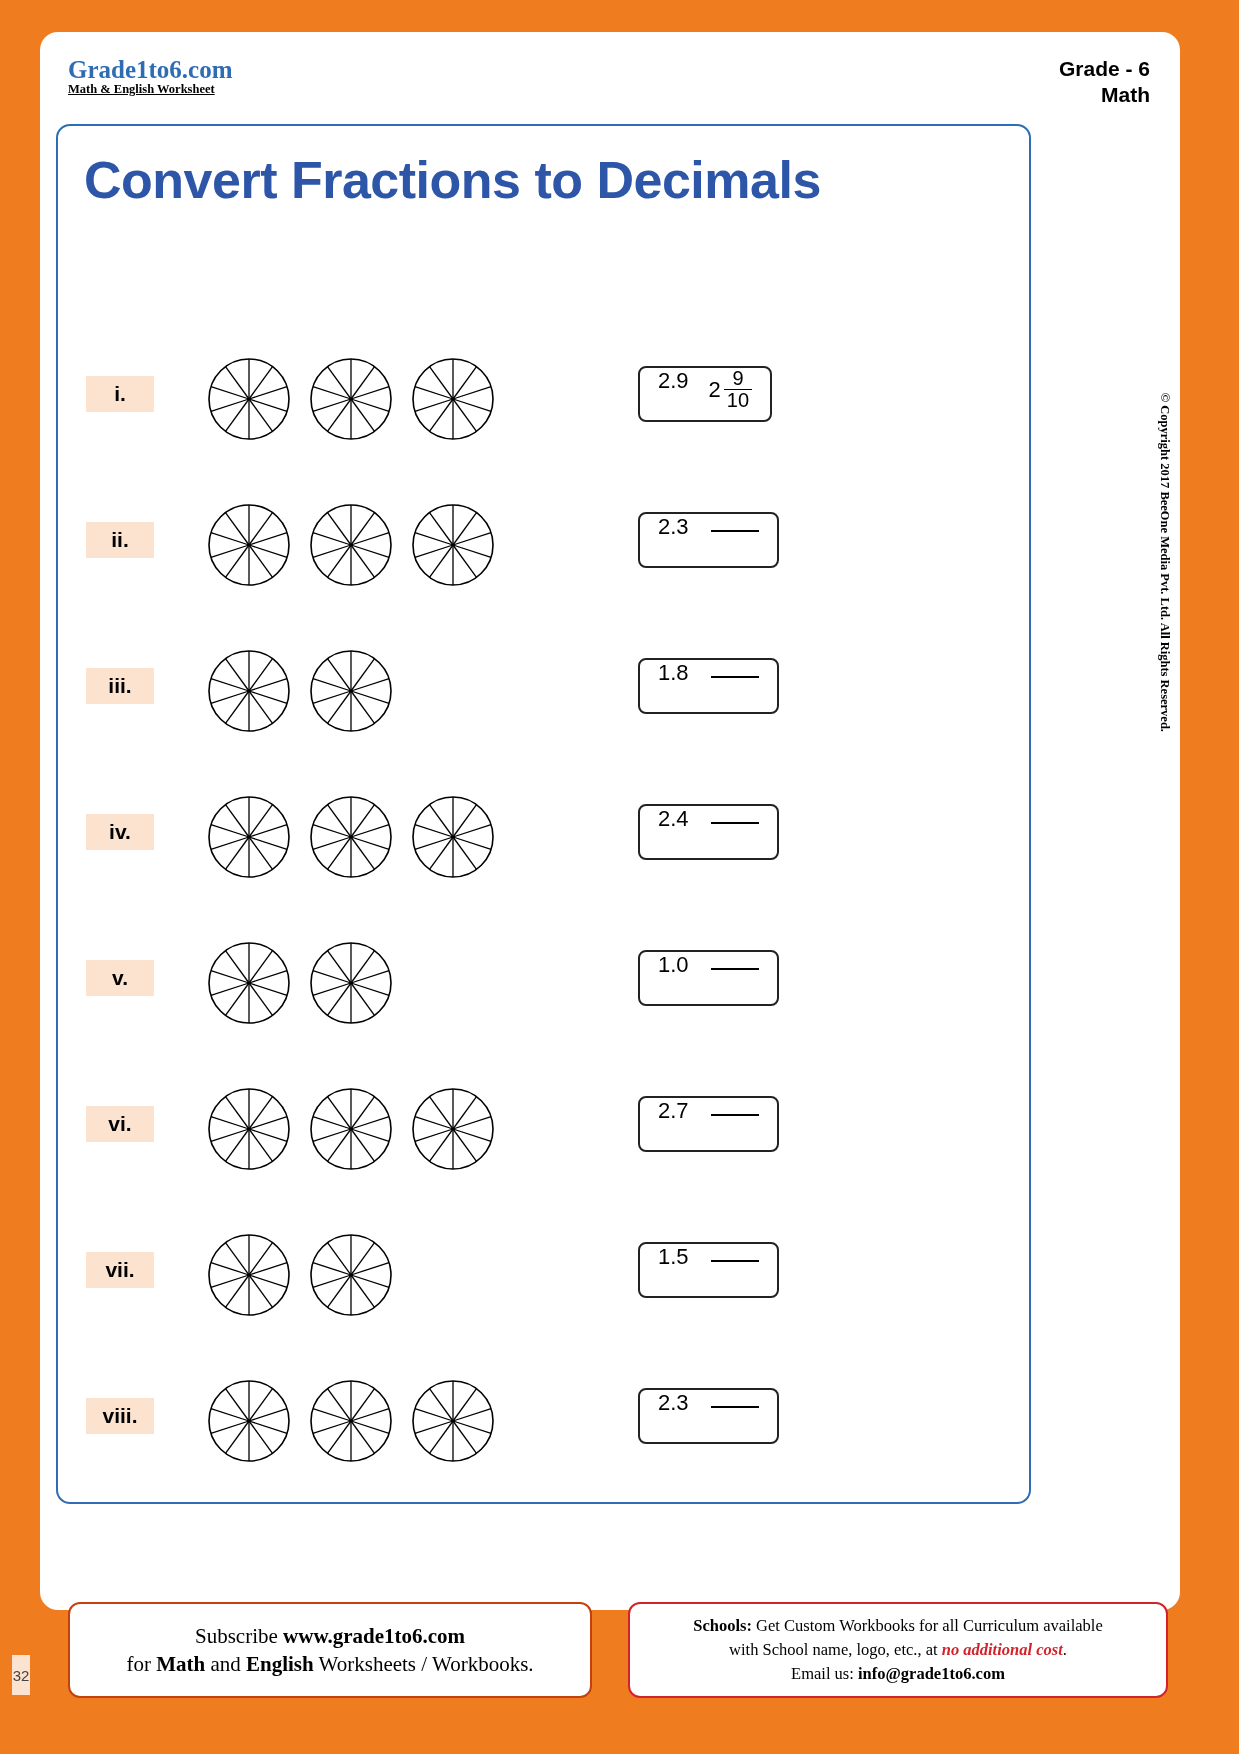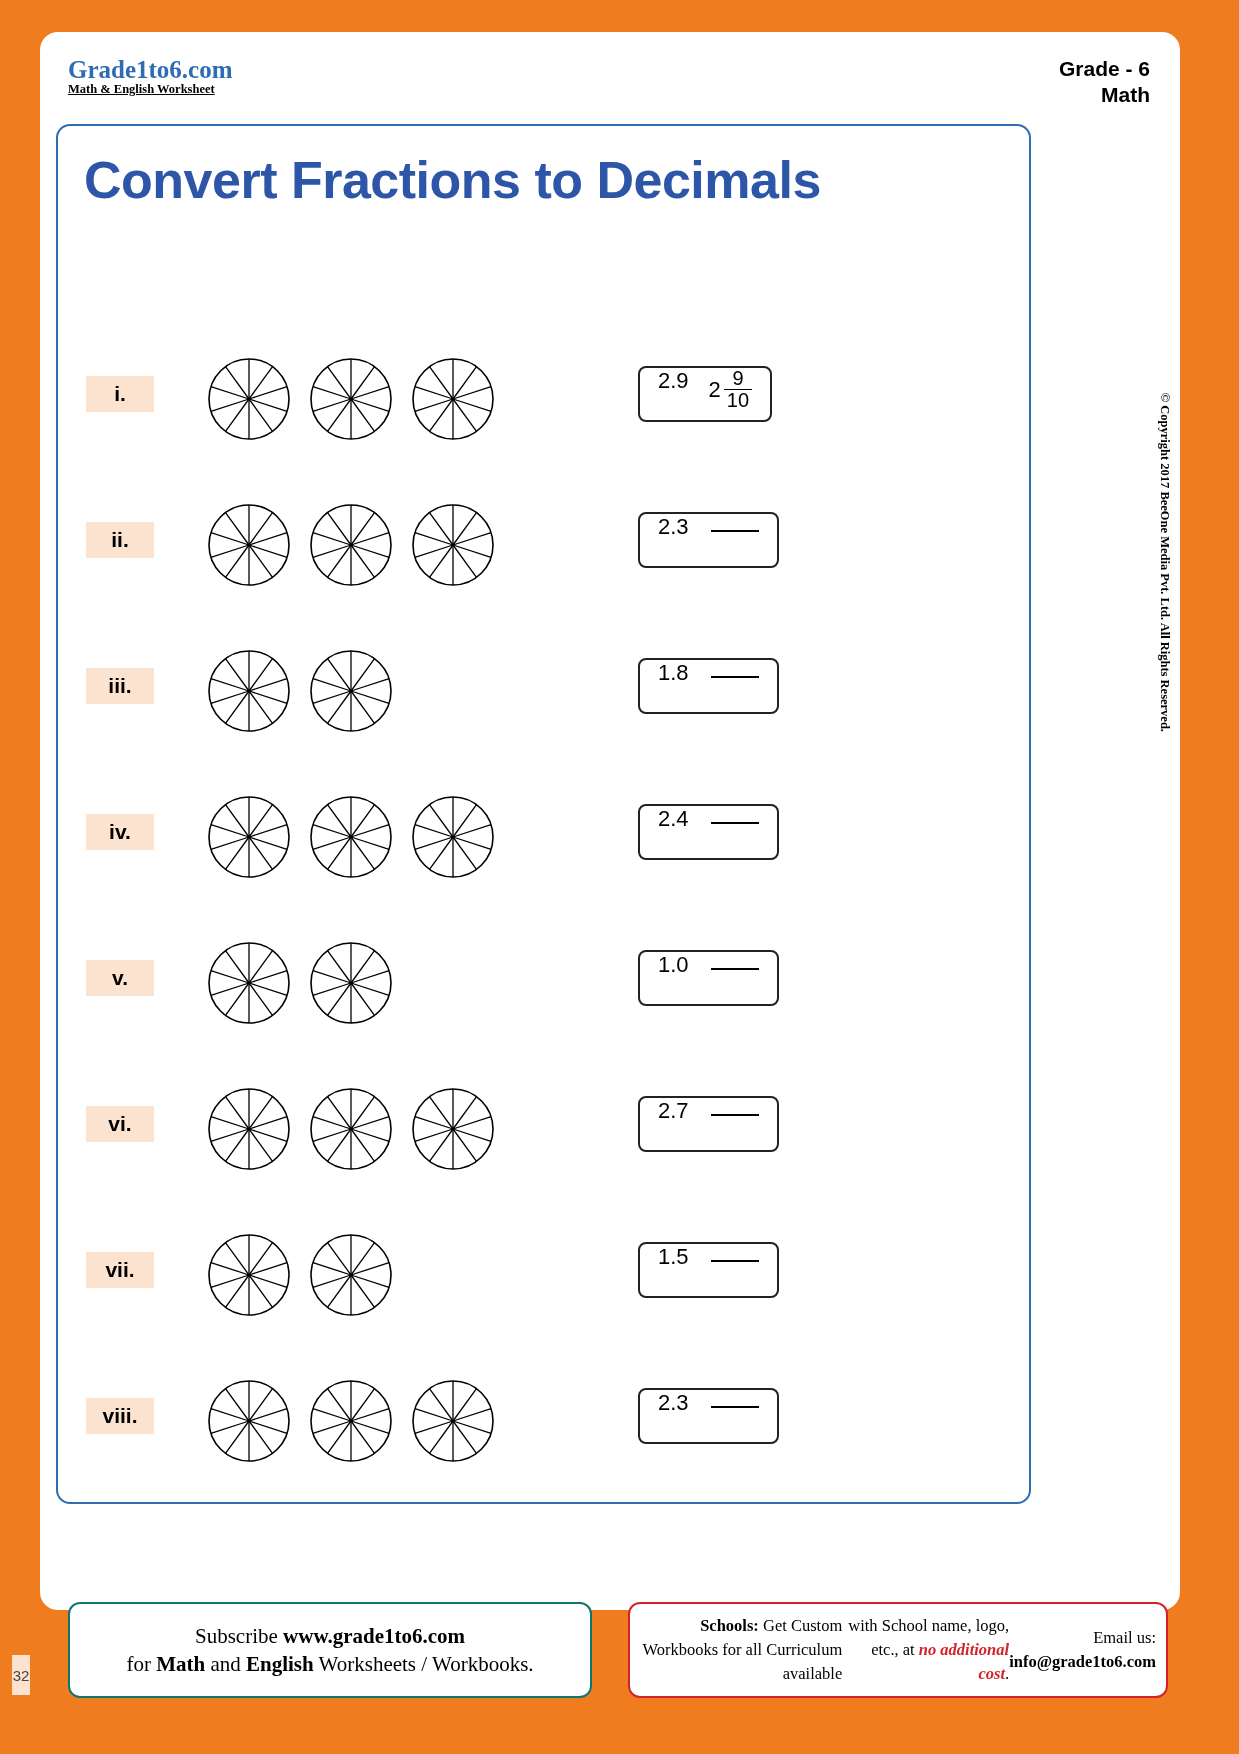--- a/index.html
+++ b/index.html
@@ -197,21 +197,21 @@
     align-items: center;
     justify-content: center;
   }
   .subscribe {
     position: absolute;
     left: 68px;
     top: 1602px;
     width: 524px;
     height: 96px;
     background: #fff;
-    border: 2px solid #0f766e;
+    border: 2px solid #c2410c;
     border-radius: 12px;
     box-sizing: border-box;
     display: flex;
     flex-direction: column;
     align-items: center;
     justify-content: center;
     font-family: "Liberation Serif", serif;
     font-size: 21px;
     color: #000;
     line-height: 1.35;
@@ -221,21 +221,21 @@
     position: absolute;
     left: 628px;
     top: 1602px;
     width: 540px;
     height: 96px;
     background: #fff;
     border: 2px solid #D2232A;
     border-radius: 12px;
     box-sizing: border-box;
     display: flex;
-    flex-direction: row;
+    flex-direction: column;
     align-items: center;
     justify-content: center;
     font-family: "Liberation Serif", serif;
     font-size: 16.5px;
     color: #000;
     line-height: 1.45;
     text-align: right;
     padding: 0 10px;
   }
   .schools .red-italic {

